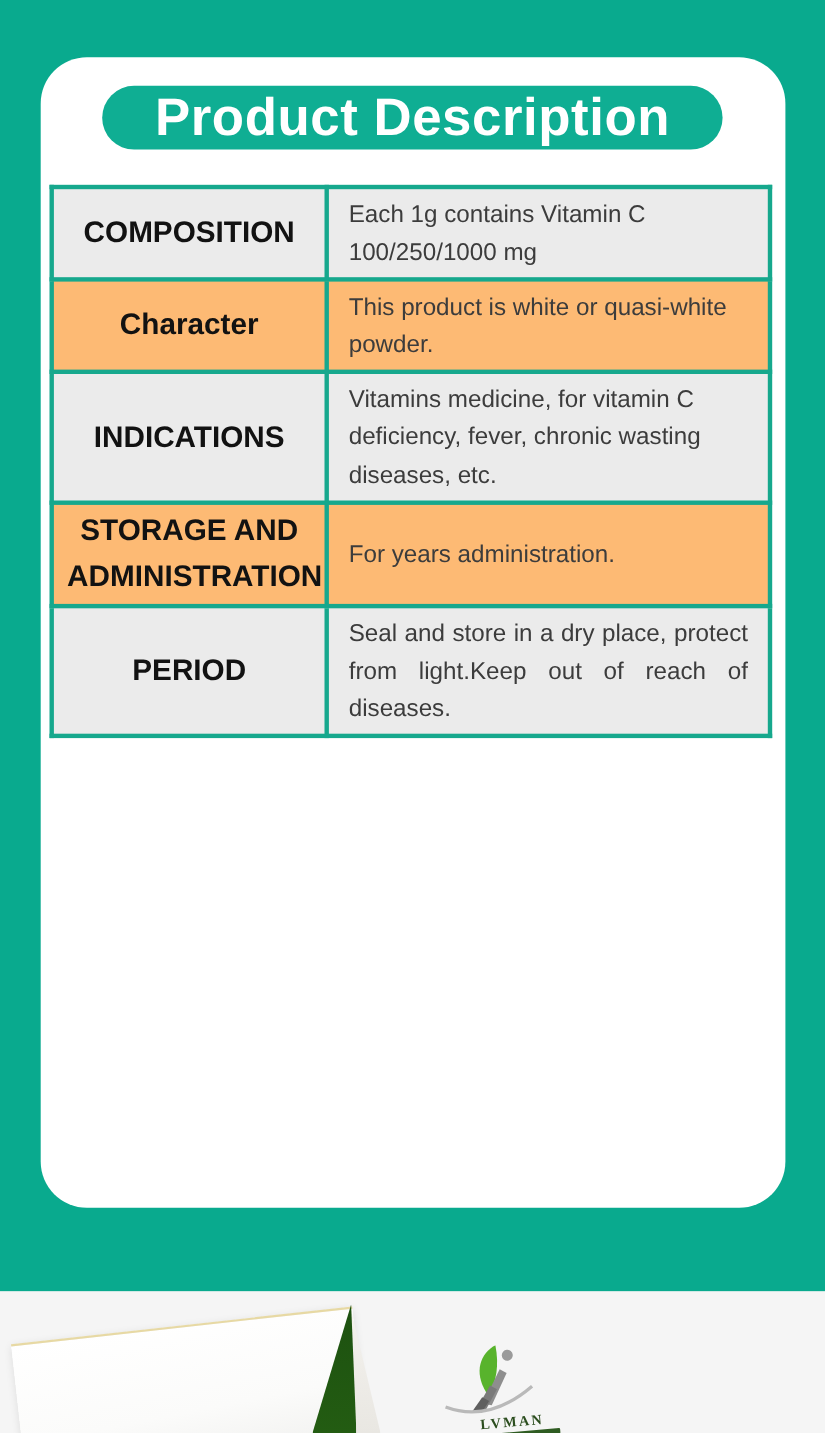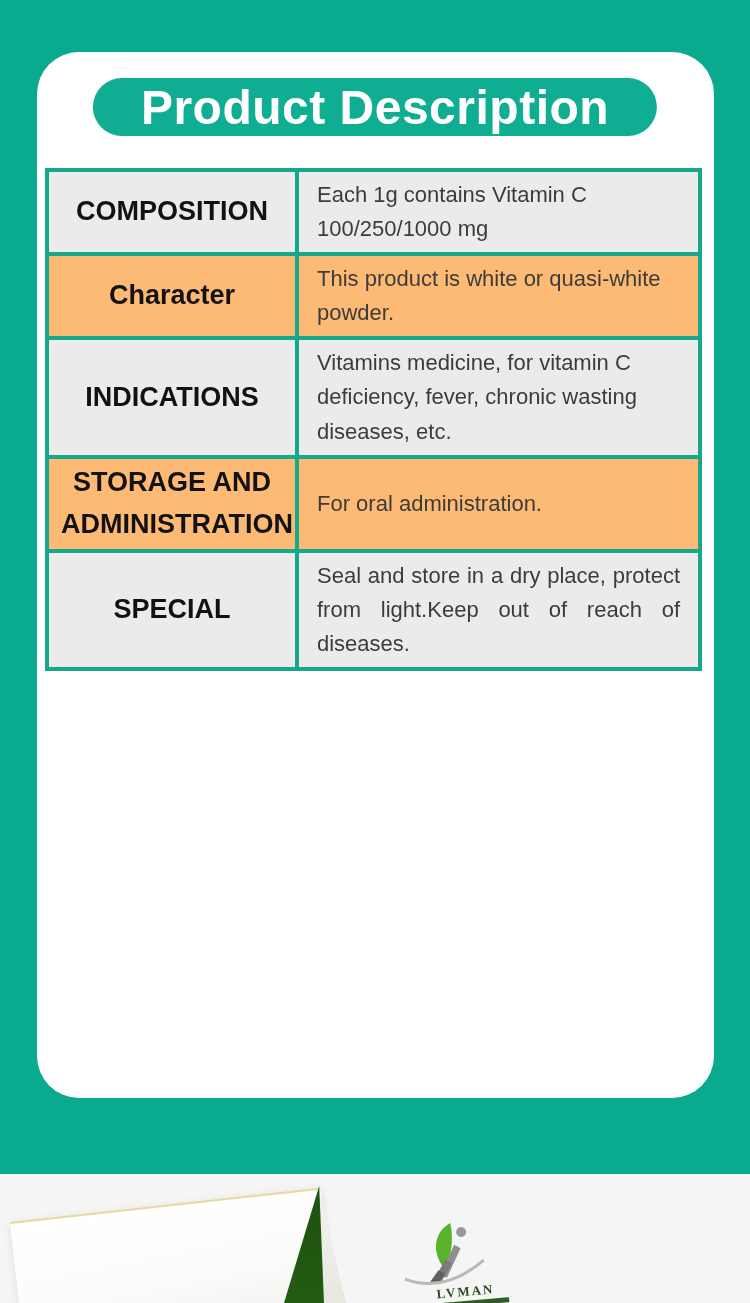--- a/index.html
+++ b/index.html
@@ -126,29 +126,29 @@
     </tr>
 
     <tr class="shaded" style="height: 71px;">
       <th>INDICATIONS</th>
       <td>Vitamins medicine, for vitamin C deficiency, fever, chronic wasting diseases, etc.</td>
     </tr>
 
     <tr style="height: 94px;">
       <th>STORAGE AND
 ADMINISTRATION</th>
-      <td>For oral administration.</td>
+      <td>For years administration.</td>
     </tr>
 
 
 
 
 
     <tr class="shaded" style="height: 105px;">
-      <th>SPECIAL</th>
+      <th>PERIOD</th>
       <td class="justify">Seal and store in a dry place, protect from light.Keep out of reach of diseases.</td>
     </tr>
 
   </tbody>
   </table>
 
   <div class="bottom-scene">
     <div class="pkg-front"></div>
     <div class="pkg-back-sliver"></div>
     <div class="pkg-gusset"></div>

